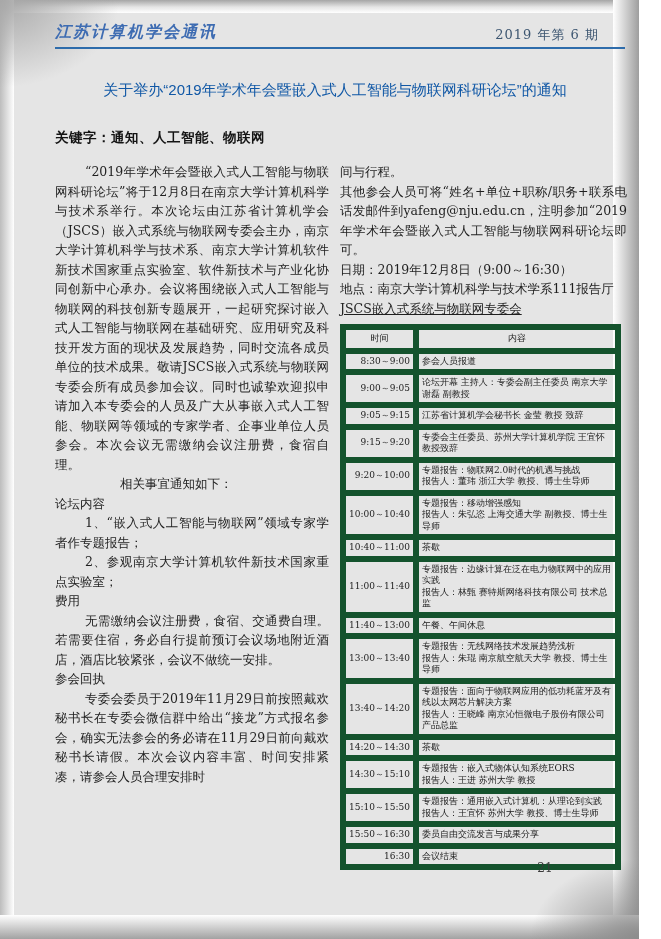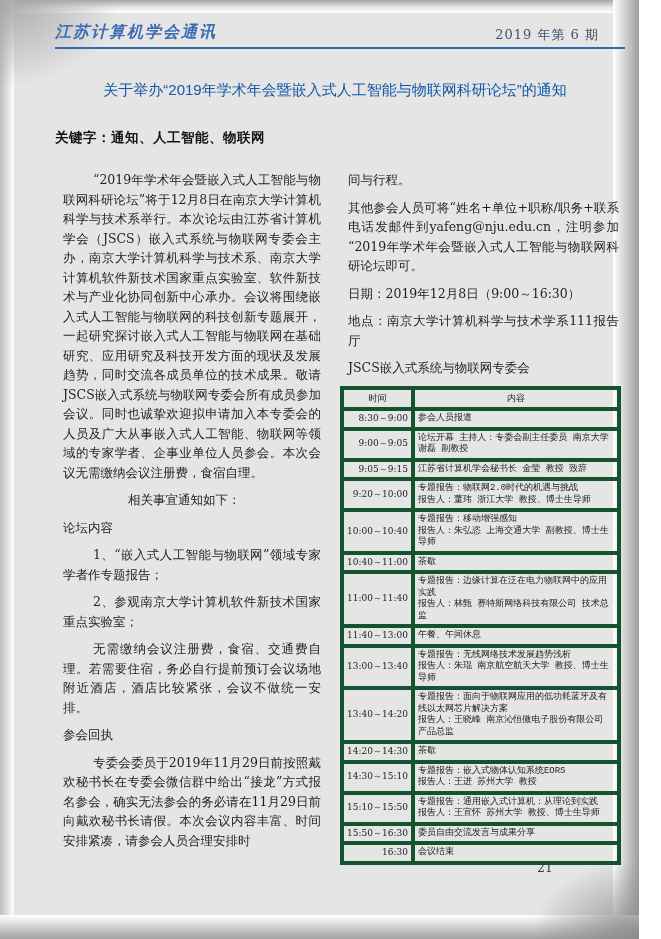--- a/index.html
+++ b/index.html
@@ -22,33 +22,33 @@
 
   .title{position:absolute;left:45px;top:80px;width:580px;text-align:center;
          font-family:"Liberation Sans","DejaVu Sans",sans-serif;
          font-size:15px;font-weight:normal;color:#1158a6;line-height:20px;}
   .keywords{position:absolute;left:55px;top:129px;font-family:"Liberation Sans","DejaVu Sans",sans-serif;
             font-size:13.5px;font-weight:bold;color:#141414;letter-spacing:.5px;}
 
   .col{position:absolute;top:162px;font-size:12.5px;line-height:19.5px;text-align:justify;}
   .col-left{left:55px;width:274px;}
   .col-right{left:340px;width:287px;}
-  .col p{margin:8px;}
+  .col p{margin:0;}
   .ind{text-indent:2.4em;}
   .ind-deep{text-indent:5.2em;}
 
-  .signature{margin:13px 0 0 56px;text-align:left;}
+  .signature{margin:13px 0 0 56px;text-align:left;text-decoration:underline;}
   .agenda-title{margin-top:15px;}
 
   table.agenda{border-collapse:collapse;margin-top:6px;width:281px;
                font-size:9px;line-height:11.5px;color:#222;}
-  table.agenda th,table.agenda td{border:4px solid #14532d;padding:2px 3px;vertical-align:middle;}
+  table.agenda th,table.agenda td{border:6px solid #14532d;padding:2px 3px;vertical-align:middle;}
   table.agenda th{font-weight:normal;text-align:center;padding:3px 2px;}
   td.t{width:50px;text-align:right;white-space:nowrap;padding-left:4px;}
-  td.c{text-align:left;white-space:pre-line;font-family:Liberation Mono, monospace;}
+  td.c{text-align:left;white-space:pre-line;}
 
   .pageno{position:absolute;left:528px;top:861px;width:34px;text-align:center;font-size:12px;color:#3a3a3a;}
 </style>
 </head>
 <body>
 
 <div class="page">
   <div class="edge edge-top"></div>
   <div class="edge edge-left"></div>
   <div class="edge edge-right"></div>
@@ -63,20 +63,21 @@
 
     <div class="title">关于举办“2019年学术年会暨嵌入式人工智能与物联网科研论坛”的通知</div>
     <div class="keywords">关键字：通知、人工智能、物联网</div>
 
     <div class="col col-left">
       <p class="ind">“2019年学术年会暨嵌入式人工智能与物联网科研论坛”将于12月8日在南京大学计算机科学与技术系举行。本次论坛由江苏省计算机学会（JSCS）嵌入式系统与物联网专委会主办，南京大学计算机科学与技术系、南京大学计算机软件新技术国家重点实验室、软件新技术与产业化协同创新中心承办。会议将围绕嵌入式人工智能与物联网的科技创新专题展开，一起研究探讨嵌入式人工智能与物联网在基础研究、应用研究及科技开发方面的现状及发展趋势，同时交流各成员单位的技术成果。敬请JSCS嵌入式系统与物联网专委会所有成员参加会议。同时也诚挚欢迎拟申请加入本专委会的人员及广大从事嵌入式人工智能、物联网等领域的专家学者、企事业单位人员参会。本次会议无需缴纳会议注册费，食宿自理。</p>
       <p class="ind-deep">相关事宜通知如下：</p>
       <p>论坛内容</p>
       <p class="ind">1、“嵌入式人工智能与物联网”领域专家学者作专题报告；</p>
       <p class="ind">2、参观南京大学计算机软件新技术国家重点实验室；</p>
+      <p>费用</p>
       <p class="ind">无需缴纳会议注册费，食宿、交通费自理。若需要住宿，务必自行提前预订会议场地附近酒店，酒店比较紧张，会议不做统一安排。</p>
       <p>参会回执</p>
       <p class="ind">专委会委员于2019年11月29日前按照戴欢秘书长在专委会微信群中给出“接龙”方式报名参会，确实无法参会的务必请在11月29日前向戴欢秘书长请假。本次会议内容丰富、时间安排紧凑，请参会人员合理安排时</p>
     </div>
 
     <div class="col col-right">
       <p>间与行程。</p>
       <p>其他参会人员可将“姓名+单位+职称/职务+联系电话发邮件到yafeng@nju.edu.cn，注明参加“2019年学术年会暨嵌入式人工智能与物联网科研论坛即可。</p>
       <p>日期：2019年12月8日（9:00～16:30）</p>
       <p>地点：南京大学计算机科学与技术学系111报告厅</p>
@@ -92,20 +93,24 @@
               <td class="t">8:30～9:00</td>
               <td class="c">参会人员报道</td>
             </tr>
         <tr>
               <td class="t">9:00～9:05</td>
               <td class="c">论坛开幕 主持人：专委会副主任委员 南京大学 谢磊 副教授</td>
             </tr>
         <tr>
               <td class="t">9:05～9:15</td>
               <td class="c">江苏省计算机学会秘书长 金莹 教授 致辞</td>
+            </tr>
+        <tr>
+              <td class="t">9:15～9:20</td>
+              <td class="c">专委会主任委员、苏州大学计算机学院 王宜怀教授致辞</td>
             </tr>
         <tr>
               <td class="t">9:20～10:00</td>
               <td class="c">专题报告：物联网2.0时代的机遇与挑战
 报告人：董玮 浙江大学 教授、博士生导师</td>
             </tr>
         <tr>
               <td class="t">10:00～10:40</td>
               <td class="c">专题报告：移动增强感知
 报告人：朱弘恣 上海交通大学 副教授、博士生导师</td>

